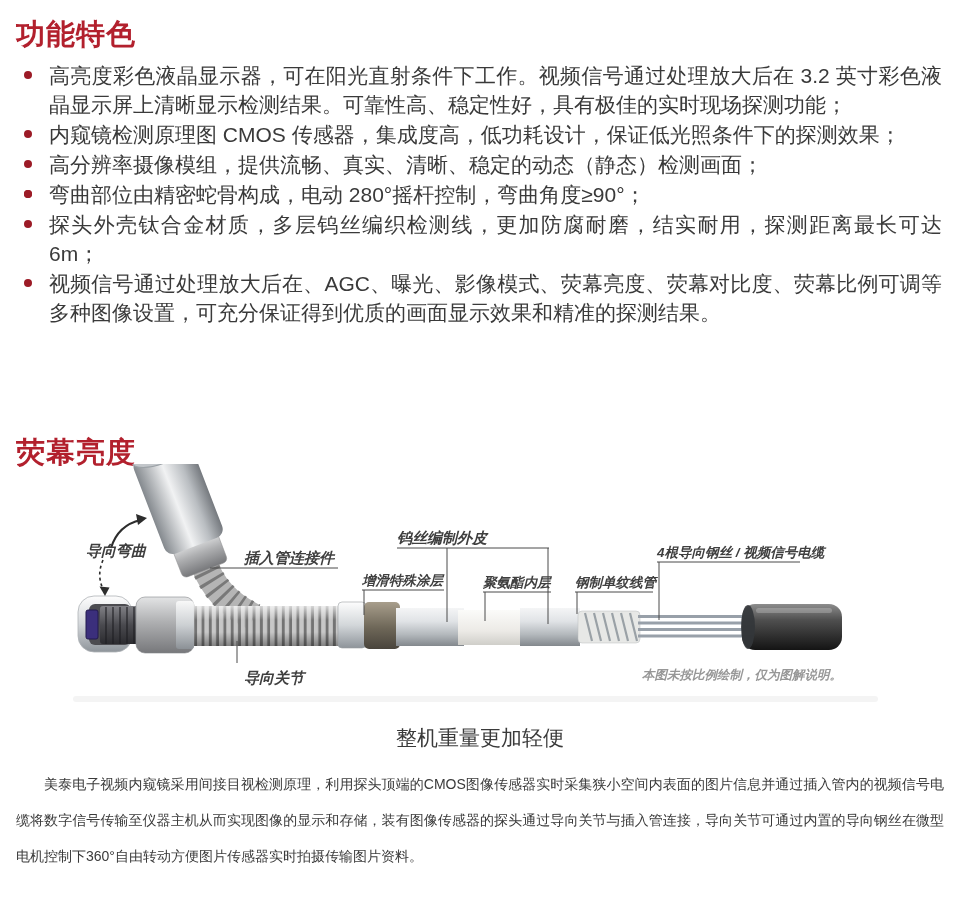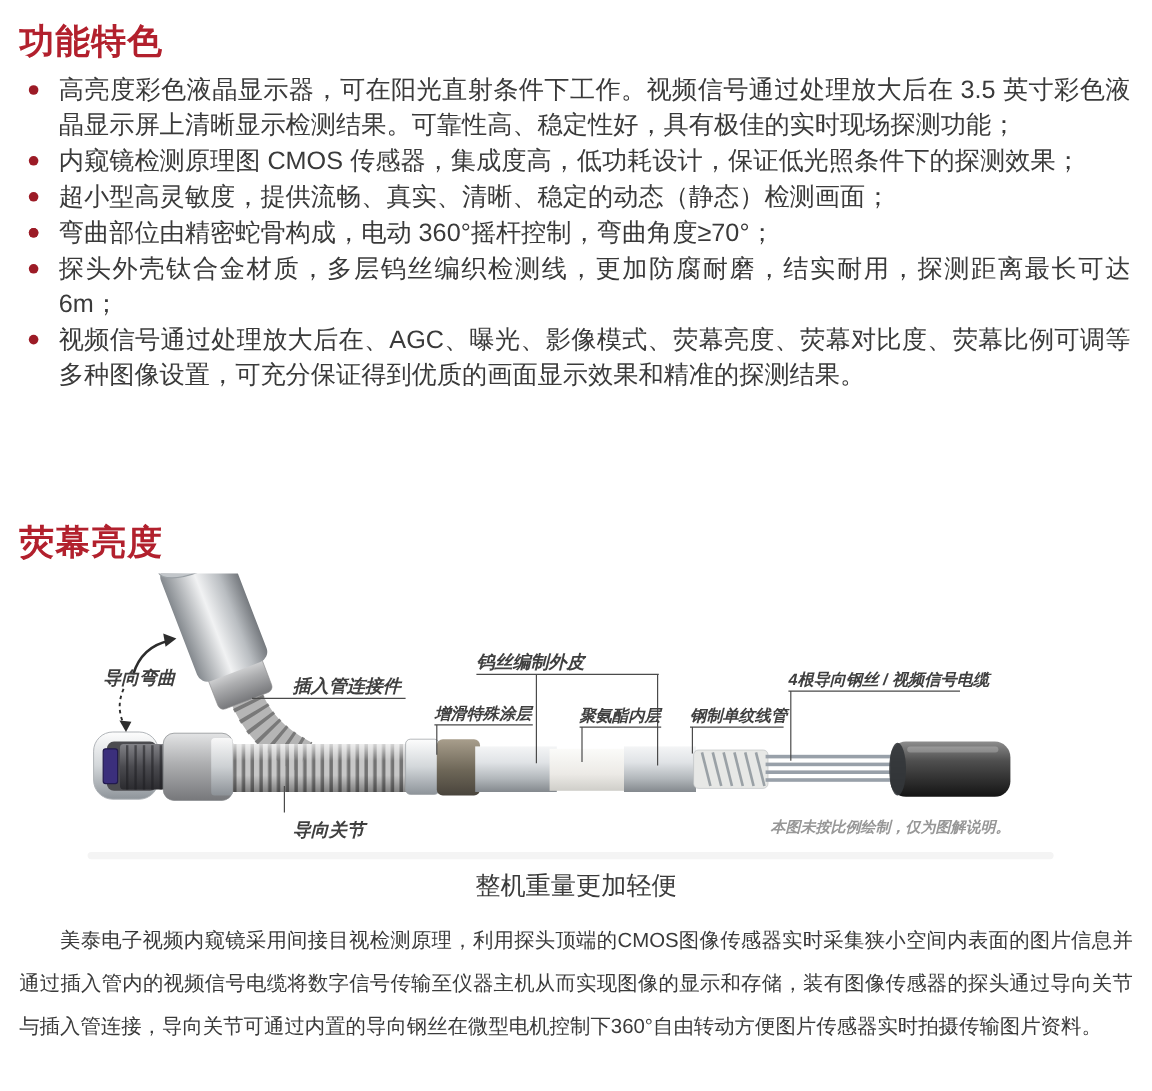--- a/index.html
+++ b/index.html
@@ -21,53 +21,53 @@
     margin:0;padding:0;list-style:none;
   }
   ul.features li{
     position:relative;padding-left:33px;margin:0 0 1px 0;
     font-size:21px;line-height:29px;text-align:justify;
   }
   ul.features .dot{
     position:absolute;left:8px;top:10px;width:8px;height:8px;
     border-radius:50%;background:#9c1b26;
   }
-  .diagram{position:absolute;left:0;top:478px;width:960px;height:245px;}
+  .diagram{position:absolute;left:0;top:464px;width:960px;height:245px;}
   .diagram svg{display:block;}
   .dlabel{
     font-style:italic;font-weight:bold;fill:#3f3f3f;
     font-family:"Liberation Sans","DejaVu Sans",sans-serif;
   }
   .dnote{
     font-style:italic;font-weight:bold;fill:#979797;
     font-family:"Liberation Sans","DejaVu Sans",sans-serif;
   }
   .caption{
     position:absolute;left:0;top:724px;width:960px;
     text-align:center;font-size:21px;color:#3a3a3a;
   }
   .principle-text{
     position:absolute;left:16px;top:766px;width:928px;
-    font-size:17px;line-height:36px;text-align:justify;text-indent:2em;
+    font-size:14px;line-height:36px;text-align:justify;text-indent:2em;
     color:#3a3a3a;margin:0;
   }
 </style>
 </head>
 <body>
 
 <div class="page">
 
   <h2 class="sec-title" id="title-features">功能特色</h2>
 
   <ul class="features">
-    <li><span class="dot"></span><span>高亮度彩色液晶显示器，可在阳光直射条件下工作。视频信号通过处理放大后在 3.5 英寸彩色液晶显示屏上清晰显示检测结果。可靠性高、稳定性好，具有极佳的实时现场探测功能；</span></li>
+    <li><span class="dot"></span><span>高亮度彩色液晶显示器，可在阳光直射条件下工作。视频信号通过处理放大后在 3.2 英寸彩色液晶显示屏上清晰显示检测结果。可靠性高、稳定性好，具有极佳的实时现场探测功能；</span></li>
     <li><span class="dot"></span><span>内窥镜检测原理图 CMOS 传感器，集成度高，低功耗设计，保证低光照条件下的探测效果；</span></li>
-    <li><span class="dot"></span><span>超小型高灵敏度，提供流畅、真实、清晰、稳定的动态（静态）检测画面；</span></li>
+    <li><span class="dot"></span><span>高分辨率摄像模组，提供流畅、真实、清晰、稳定的动态（静态）检测画面；</span></li>
     <li><span class="dot"></span></li>
-    <li><span class="dot"></span><span>弯曲部位由精密蛇骨构成，电动 360°摇杆控制，弯曲角度≥70°；</span></li>
+    <li><span class="dot"></span><span>弯曲部位由精密蛇骨构成，电动 280°摇杆控制，弯曲角度≥90°；</span></li>
     <li><span class="dot"></span><span>探头外壳钛合金材质，多层钨丝编织检测线，更加防腐耐磨，结实耐用，探测距离最长可达 6m；</span></li>
     <li><span class="dot"></span><span>视频信号通过处理放大后在、AGC、曝光、影像模式、荧幕亮度、荧幕对比度、荧幕比例可调等多种图像设置，可充分保证得到优质的画面显示效果和精准的探测结果。</span></li>
   </ul>
 
   <h2 class="sec-title" id="title-principle">荧幕亮度</h2>
 
   <div class="diagram">
     <svg width="960" height="245" viewBox="0 0 960 245">
       <defs>
         <linearGradient id="gVlight" x1="0" y1="0" x2="0" y2="1">

